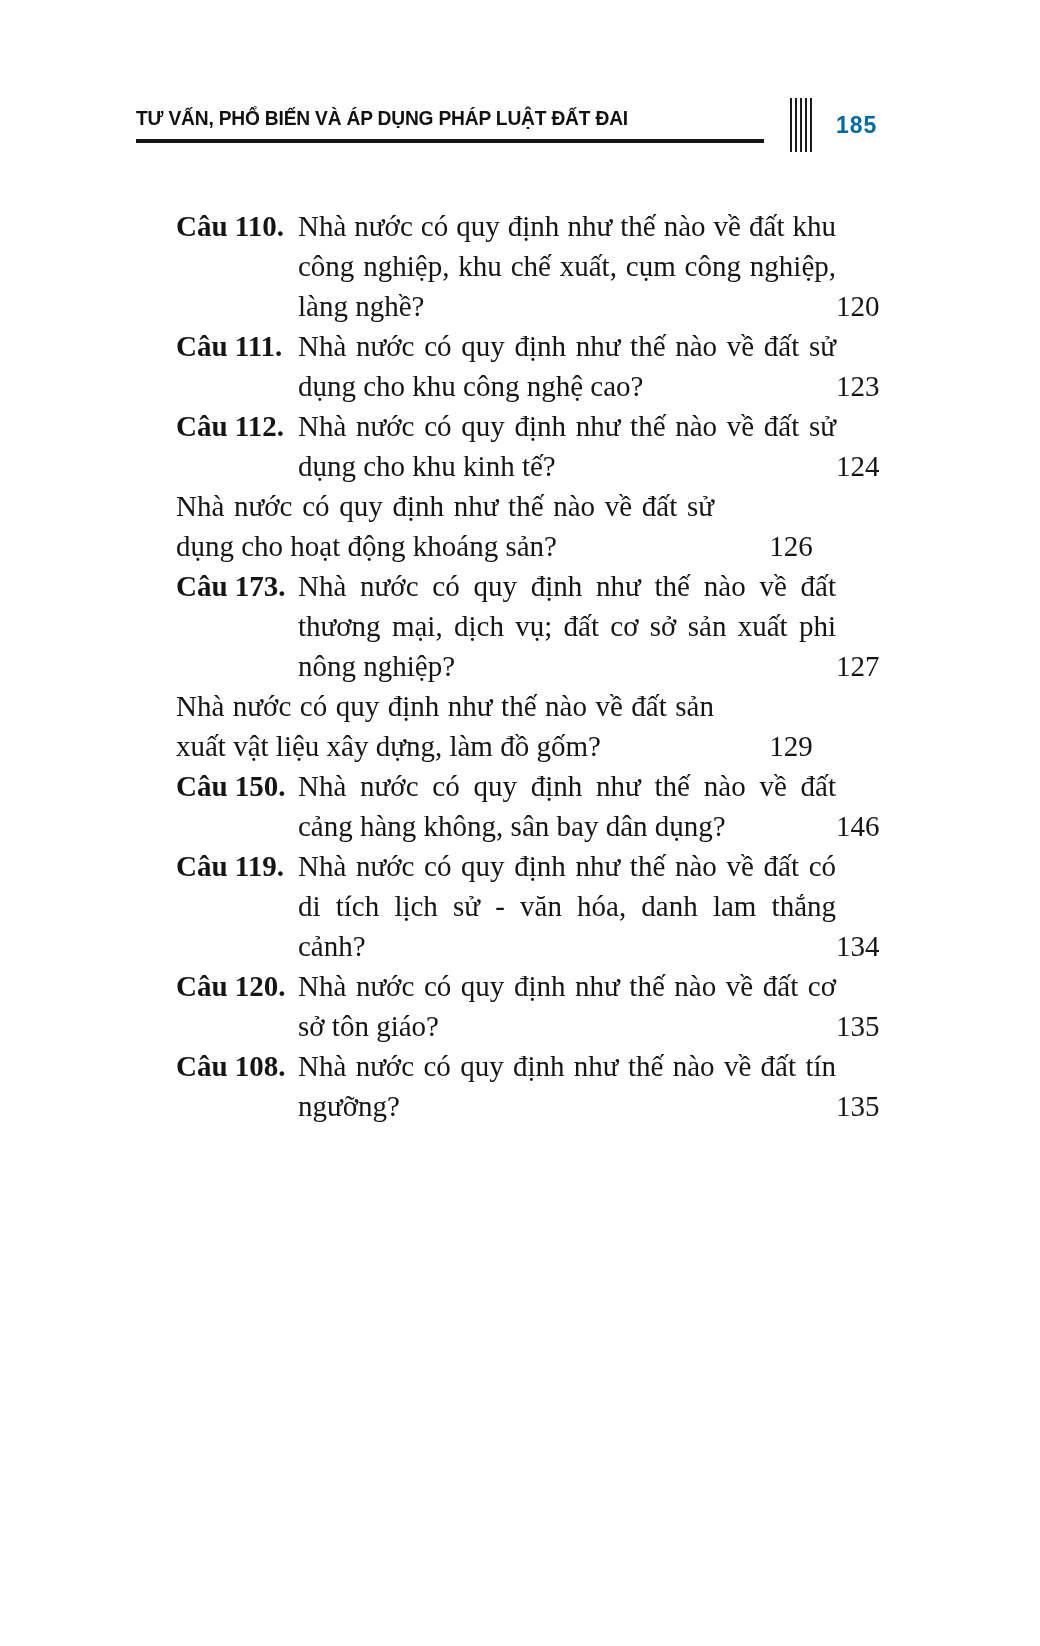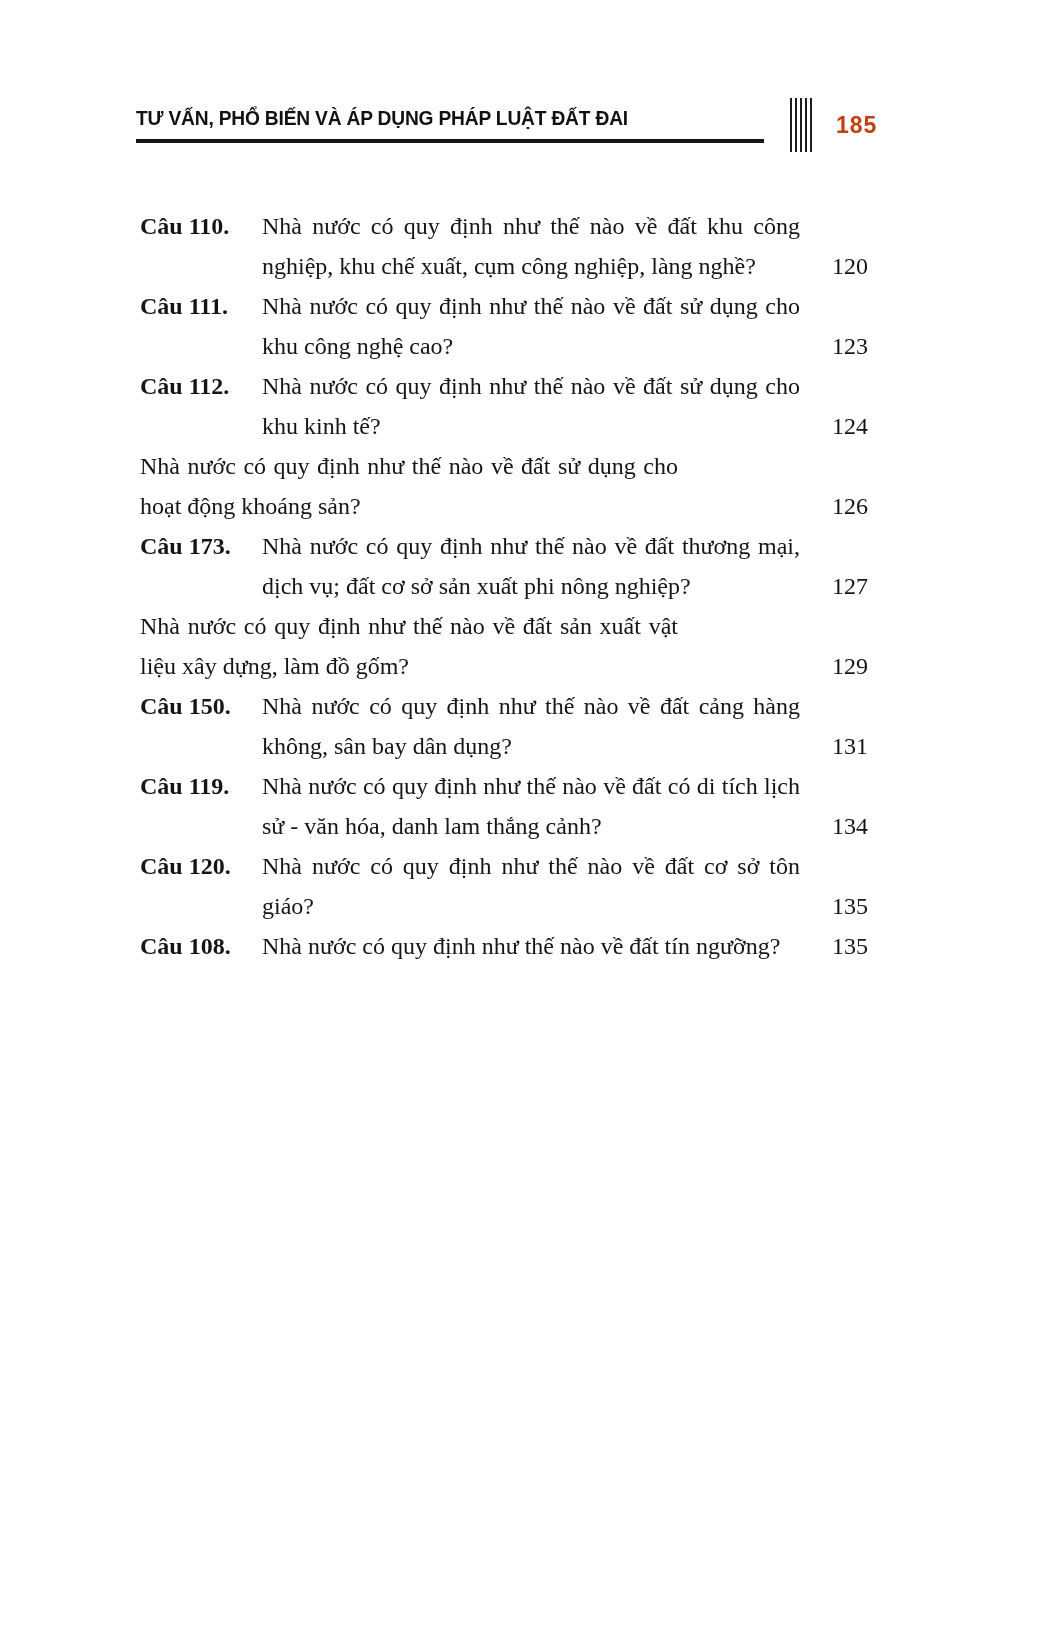--- a/index.html
+++ b/index.html
@@ -51,43 +51,44 @@
       #1c1c1c 0px, #1c1c1c 2px,
       transparent 2px, transparent 5px
     );
   }
   .header-page {
     margin-left: 22px;
     font-family: "Liberation Sans", "DejaVu Sans", sans-serif;
     font-weight: 600;
     font-size: 23px;
     letter-spacing: 1px;
-    color: #c2410c;
+    color: #0369a1;
   }
   
   .toc { width: 100%; }
   .entry {
     display: flex;
-    font-size: 24px;
+    font-size: 29px;
     line-height: 40px;
+    margin-left: 36px;
   }
   .entry-label {
     width: 122px;
     flex-shrink: 0;
     font-weight: 700;
     white-space: nowrap;
   }
   .entry-text {
     width: 538px;
     flex-shrink: 0;
     text-align: justify;
   }
   .entry-page {
     flex: 1;
-    text-align: right;
+    text-align: center;
     align-self: flex-end;
   }
 </style>
 </head>
 <body>
 
 <div class="page">
 
   <header class="header">
     <div class="title-wrap">
@@ -129,21 +130,21 @@
 
     <div class="entry">
       <span class="entry-text">Nhà nước có quy định như thế nào về đất sản xuất vật liệu xây dựng, làm đồ gốm?</span>
       <span class="entry-page">129</span>
     </div>
 
 
     <div class="entry">
       <span class="entry-label">Câu 150.</span>
       <span class="entry-text">Nhà nước có quy định như thế nào về đất cảng hàng không, sân bay dân dụng?</span>
-      <span class="entry-page">131</span>
+      <span class="entry-page">146</span>
     </div>
 
 
     <div class="entry">
       <span class="entry-label">Câu 119.</span>
       <span class="entry-text">Nhà nước có quy định như thế nào về đất có di tích lịch sử - văn hóa, danh lam thắng cảnh?</span>
       <span class="entry-page">134</span>
     </div>
 
     <div class="entry">

